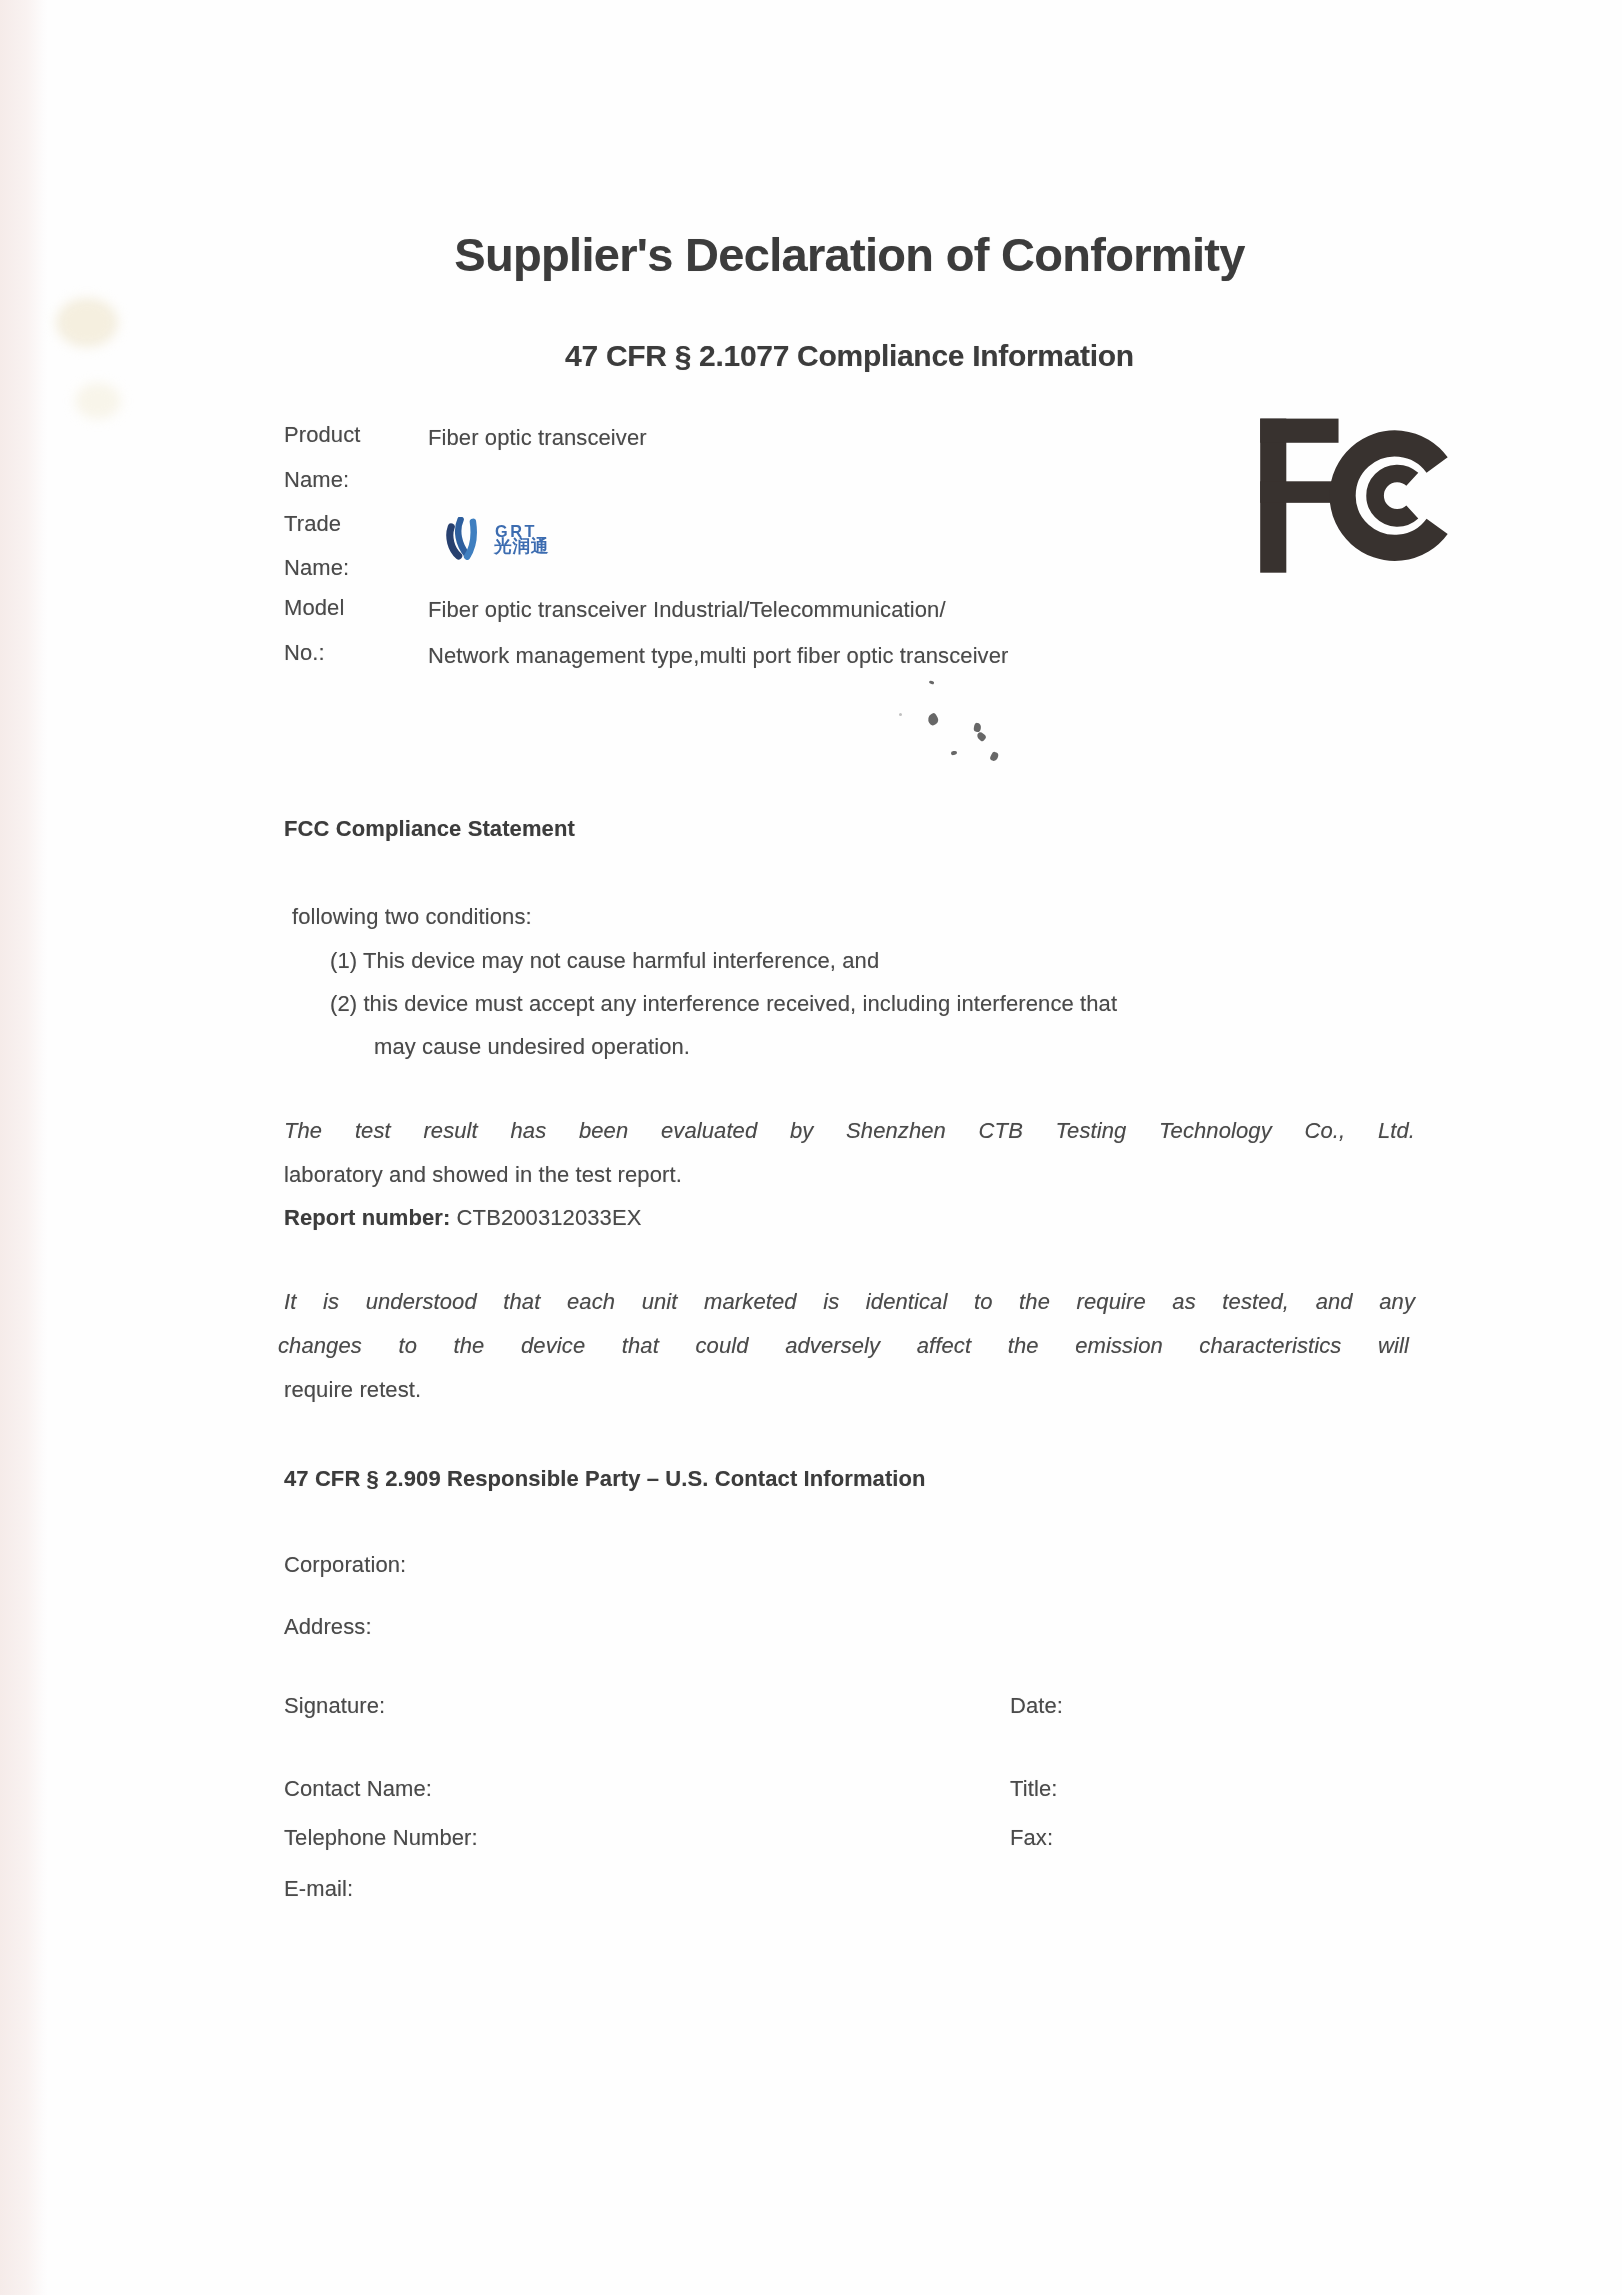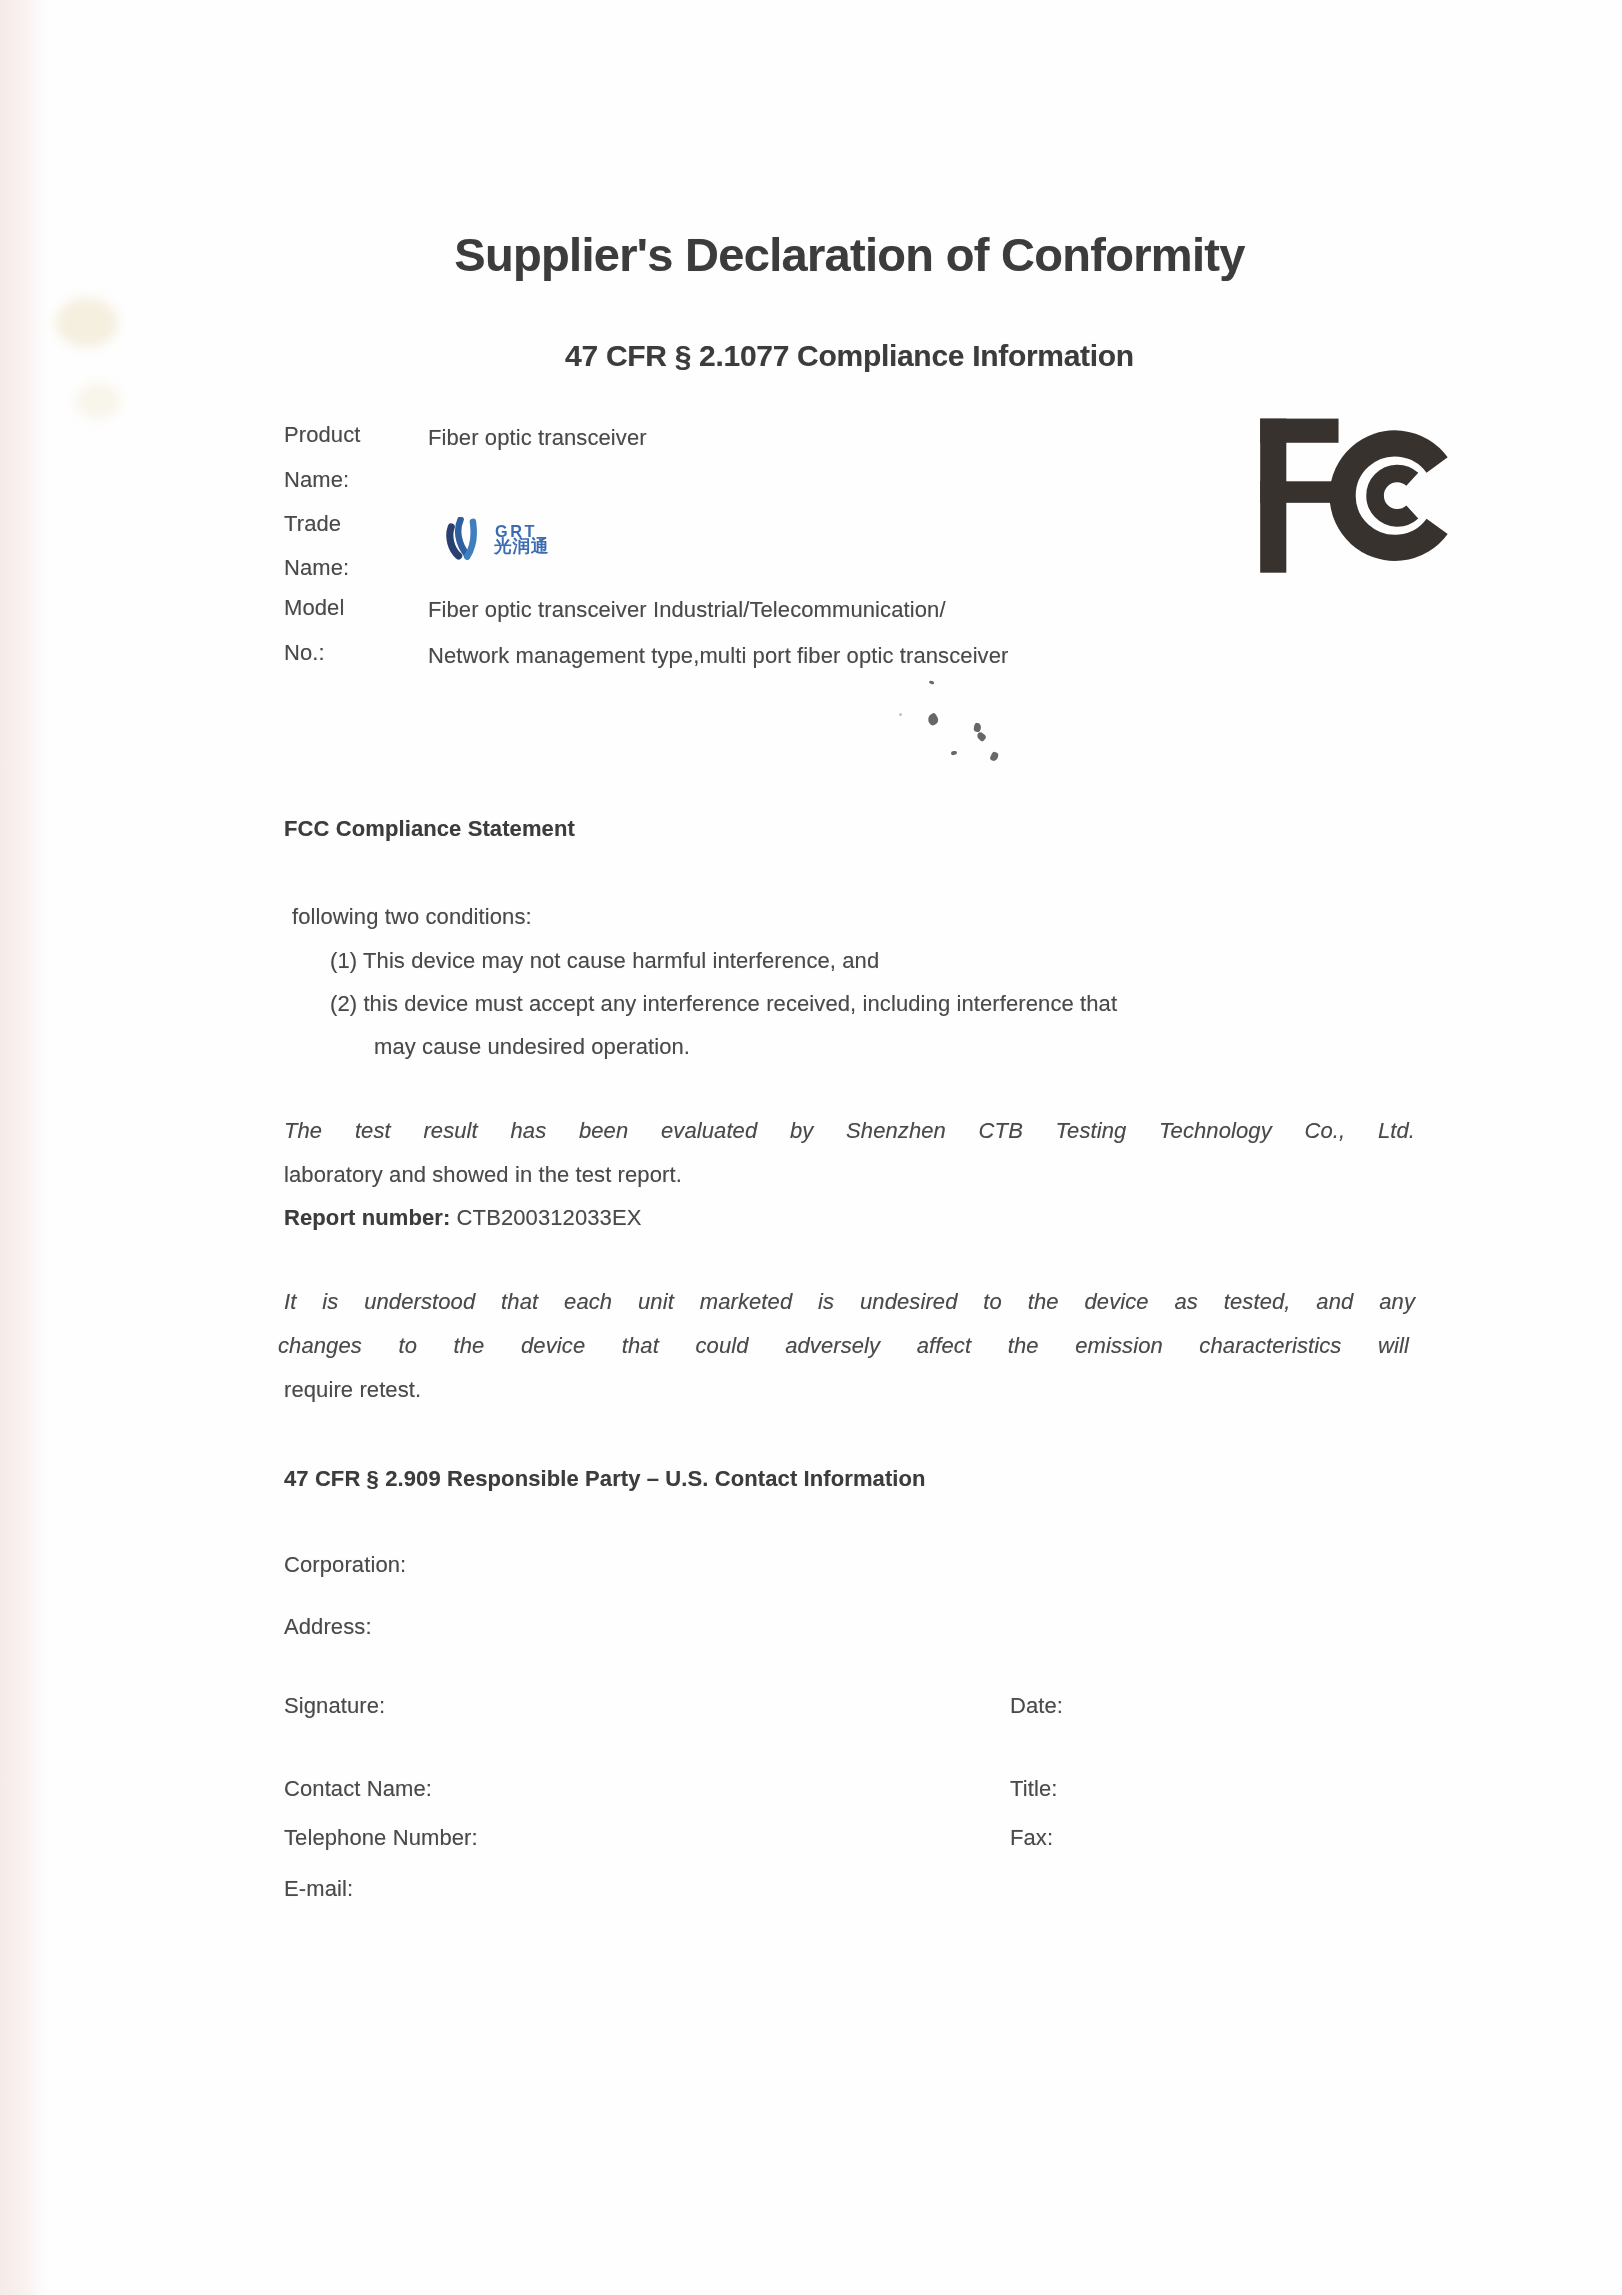--- a/index.html
+++ b/index.html
@@ -106,21 +106,21 @@
   <div class="t b" style="left:284px;top:816px;">FCC Compliance Statement</div>
   <div class="t" style="left:292px;top:904px;">following two conditions:</div>
   <div class="t" style="left:330px;top:948px;">(1) This device may not cause harmful interference, and</div>
   <div class="t" style="left:330px;top:991px;">(2) this device must accept any interference received, including interference that</div>
   <div class="t" style="left:374px;top:1034px;">may cause undesired operation.</div>
 
   <div class="t jline" style="left:284px;top:1118px;">The test result has been evaluated by Shenzhen CTB Testing Technology Co., Ltd.</div>
   <div class="t" style="left:284px;top:1162px;">laboratory and showed in the test report.</div>
   <div class="t" style="left:284px;top:1205px;"><span class="b">Report number:</span><span> CTB200312033EX</span></div>
 
-  <div class="t jline" style="left:284px;top:1289px;">It is understood that each unit marketed is undesired to the device as tested, and any</div>
+  <div class="t jline" style="left:284px;top:1289px;">It is understood that each unit marketed is identical to the require as tested, and any</div>
   <div class="t jline" style="left:278px;top:1333px;">changes to the device that could adversely affect the emission characteristics will</div>
   <div class="t" style="left:284px;top:1377px;">require retest.</div>
 
   <div class="t b" style="left:284px;top:1466px;">47 CFR § 2.909 Responsible Party – U.S. Contact Information</div>
 
   <div class="t" style="left:284px;top:1552px;">Corporation:</div>
   <div class="t" style="left:284px;top:1614px;">Address:</div>
 
   <div class="t" style="left:284px;top:1693px;">Signature:</div>
   <div class="t" style="left:1010px;top:1693px;">Date:</div>

